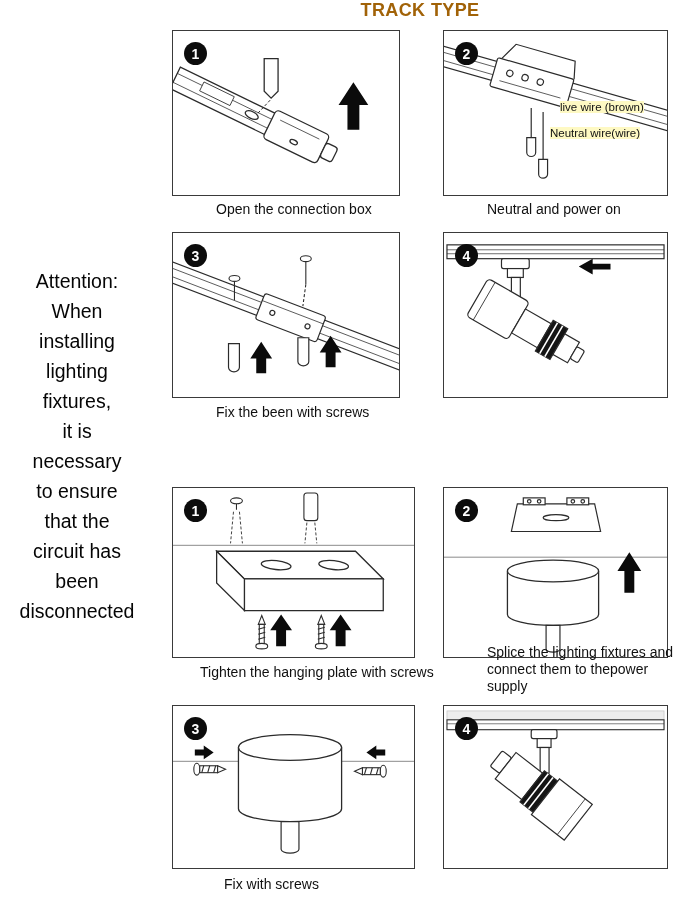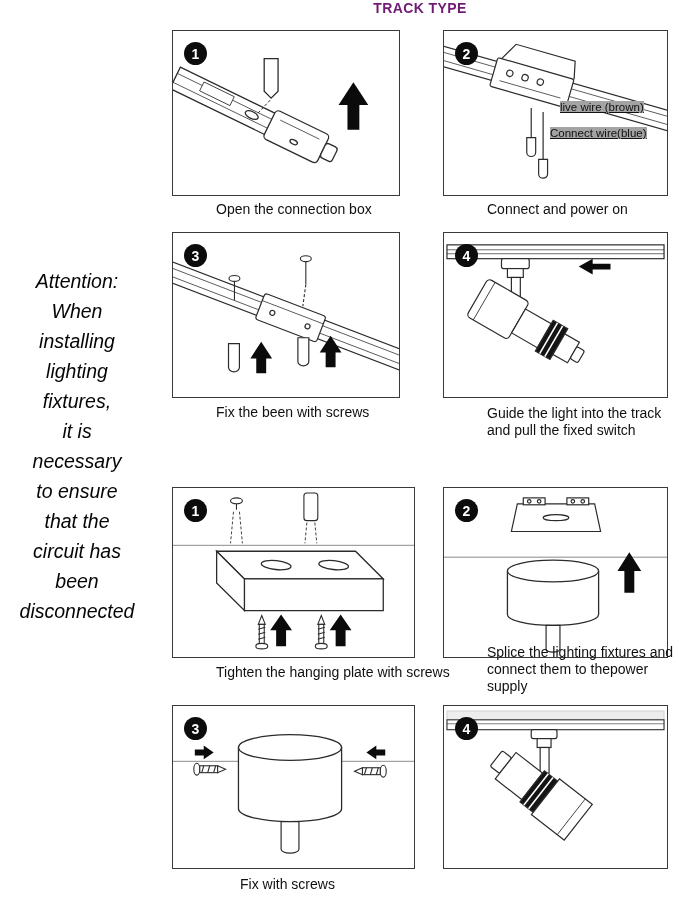--- a/index.html
+++ b/index.html
@@ -5,40 +5,40 @@
   * { margin:0; padding:0; box-sizing:border-box; }
   html,body { background:#ffffff; }
   body {
     width:679px; height:900px;
     font-family:"Liberation Sans", sans-serif;
     color:#111;
   }
   .sheet { position:relative; width:679px; height:900px; background:#fff; overflow:hidden; }
   .section-title {
     position:absolute; left:172px; width:496px; text-align:center;
-    font-size:14px; font-weight:bold; letter-spacing:.4px; color:#701a75;
+    font-size:18px; font-weight:bold; letter-spacing:.4px; color:#a16207;
   }
   .panel { position:absolute; border:1px solid #3a3a3a; background:#fff; }
   .panel svg { position:absolute; left:0; top:0; width:100%; height:100%; }
   .badge {
     position:absolute; left:11px; top:11px; width:23px; height:23px;
     background:#0c0c0c; color:#fff; border-radius:50%;
     display:flex; align-items:center; justify-content:center;
     font-size:14px; font-weight:bold; z-index:2;
   }
   .caption {
     position:absolute; font-size:14px; line-height:17px; color:#101010;
     white-space:pre-line;
     margin-left:44px;
   }
   .attention {
     position:absolute; left:0; top:266px; width:154px; text-align:center;
-    font-size:19.5px; line-height:30px; color:#050505; white-space:pre-line;font-style:italic;
-  }
-  .wire-label { position:absolute; font-size:11.5px; color:#111; white-space:nowrap; background:#a3a3a3;text-decoration:underline; }
+    font-size:19.5px; line-height:30px; color:#050505; white-space:pre-line;
+  }
+  .wire-label { position:absolute; font-size:11.5px; color:#111; white-space:nowrap; background:#fef9c3; }
 </style>
 </head>
 <body>
 
 <div class="sheet">
 
   <div class="section-title" style="top:0px;">TRACK TYPE</div>
 
   <div class="panel" style="left:172px; top:30px; width:228px; height:166px;">
     <div class="badge">1</div>
@@ -78,23 +78,23 @@
         <line x1="56" y1="66" x2="120" y2="66" stroke-width="0.7"></line>
       </g>
       <g stroke="#2b2b2b" stroke-width="1.2" fill="#fff">
         <line x1="88" y1="78" x2="88" y2="108"></line>
         <path d="M83.5 108 h9 v15 a4.5 4 0 0 1 -9 0 z"></path>
         <line x1="100" y1="82" x2="100" y2="130"></line>
         <path d="M95.5 130 h9 v15 a4.5 4 0 0 1 -9 0 z"></path>
       </g>
     </svg>
     <div class="wire-label" style="left:116px; top:70px;">live wire (brown)</div>
-    <div class="wire-label" style="left:106px; top:96px;">Connect wire(blue)</div>
-  </div>
-  <div class="caption" style="left:443px; top:201px;">Connect and power on</div>
+    <div class="wire-label" style="left:106px; top:96px;">Neutral wire(wire)</div>
+  </div>
+  <div class="caption" style="left:443px; top:201px;">Neutral and power on</div>
 
   <div class="panel" style="left:172px; top:232px; width:228px; height:166px;">
     <div class="badge">3</div>
     <svg viewBox="0 0 228 166" preserveAspectRatio="none">
       <g transform="rotate(21 114 84)" fill="#fff" stroke="#2b2b2b" stroke-width="1.2">
         <rect x="-14" y="74" width="256" height="20"></rect>
         <line x1="-14" y1="80" x2="242" y2="80" stroke-width="0.7"></line>
         <line x1="-14" y1="88" x2="242" y2="88" stroke-width="0.7"></line>
         <rect x="86" y="70" width="66" height="28" rx="3"></rect>
         <line x1="86" y1="78" x2="152" y2="78" stroke-width="0.7"></line>
@@ -139,22 +139,20 @@
         <line x1="36" y1="64" x2="36" y2="108" stroke-width="0.8"></line>
         <rect x="76" y="72" width="30" height="28"></rect>
         <rect x="106" y="68" width="17" height="36" fill="#141414"></rect>
         <line x1="111" y1="68" x2="111" y2="104" stroke="#fff" stroke-width="1.6"></line>
         <line x1="117" y1="68" x2="117" y2="104" stroke="#fff" stroke-width="1.6"></line>
         <rect x="123" y="74" width="17" height="24"></rect>
         <rect x="140" y="79" width="9" height="14" rx="2"></rect>
       </g>
     </svg>
   </div>
-  <div class="caption" style="left:443px; top:405px;">Guide the light into the track
-and pull the fixed switch</div>
 
   <div class="attention">Attention:
 When
 installing
 lighting
 fixtures,
 it is
 necessary
 to ensure
 that the
@@ -198,21 +196,21 @@
         <path d="M146 138 l3.5 -9 3.5 9 z"></path>
         <rect x="147" y="138" width="5" height="20"></rect>
         <line x1="146" y1="143" x2="153" y2="141"></line>
         <line x1="146" y1="148" x2="153" y2="146"></line>
         <line x1="146" y1="153" x2="153" y2="151"></line>
         <ellipse cx="149.5" cy="160" rx="6" ry="2.8"></ellipse>
       </g>
       <path d="M164 160 v-16 h-6 l11 -16 11 16 h-6 v16 z" fill="#0b0b0b"></path>
     </svg>
   </div>
-  <div class="caption" style="left:172px; top:664px;">Tighten the hanging plate with screws</div>
+  <div class="caption" style="left:156px; top:664px;">Tighten the hanging plate with screws</div>
 
   <div class="panel" style="left:443px; top:487px; width:225px; height:171px;">
     <div class="badge">2</div>
     <svg viewBox="0 0 225 171" preserveAspectRatio="none">
       <line x1="0" y1="70" x2="225" y2="70" stroke="#8a8a8a" stroke-width="1"></line>
       <g stroke="#2b2b2b" fill="#fff" stroke-width="1.2">
         <path d="M74 16 L152 16 L158 44 L68 44 Z"></path>
         <rect x="80" y="10" width="22" height="7"></rect>
         <circle cx="86" cy="13.5" r="1.8"></circle>
         <circle cx="96" cy="13.5" r="1.8"></circle>
@@ -258,21 +256,21 @@
       <g stroke="#2b2b2b" fill="#fff" stroke-width="1.1">
         <ellipse cx="212" cy="66" rx="3" ry="6"></ellipse>
         <rect x="191" y="62.5" width="18" height="7"></rect>
         <line x1="195" y1="62.5" x2="193" y2="69.5"></line>
         <line x1="201" y1="62.5" x2="199" y2="69.5"></line>
         <line x1="207" y1="62.5" x2="205" y2="69.5"></line>
         <path d="M191 62.5 L183 66 L191 69.5 z"></path>
       </g>
     </svg>
   </div>
-  <div class="caption" style="left:196px; top:876px;">Fix with screws</div>
+  <div class="caption" style="left:180px; top:876px;">Fix with screws</div>
 
   <div class="panel" style="left:443px; top:705px; width:225px; height:164px;">
     <div class="badge">4</div>
     <svg viewBox="0 0 225 164" preserveAspectRatio="none">
       <rect x="3" y="5" width="219" height="9" fill="#ededed" stroke="#c9c9c9" stroke-width="0.8"></rect>
       <g fill="#fff" stroke="#2b2b2b" stroke-width="1.1">
         <rect x="3" y="14" width="219" height="10"></rect>
         <line x1="3" y1="18" x2="222" y2="18" stroke-width="0.6"></line>
       </g>
       <g fill="#fff" stroke="#2b2b2b" stroke-width="1.2">

